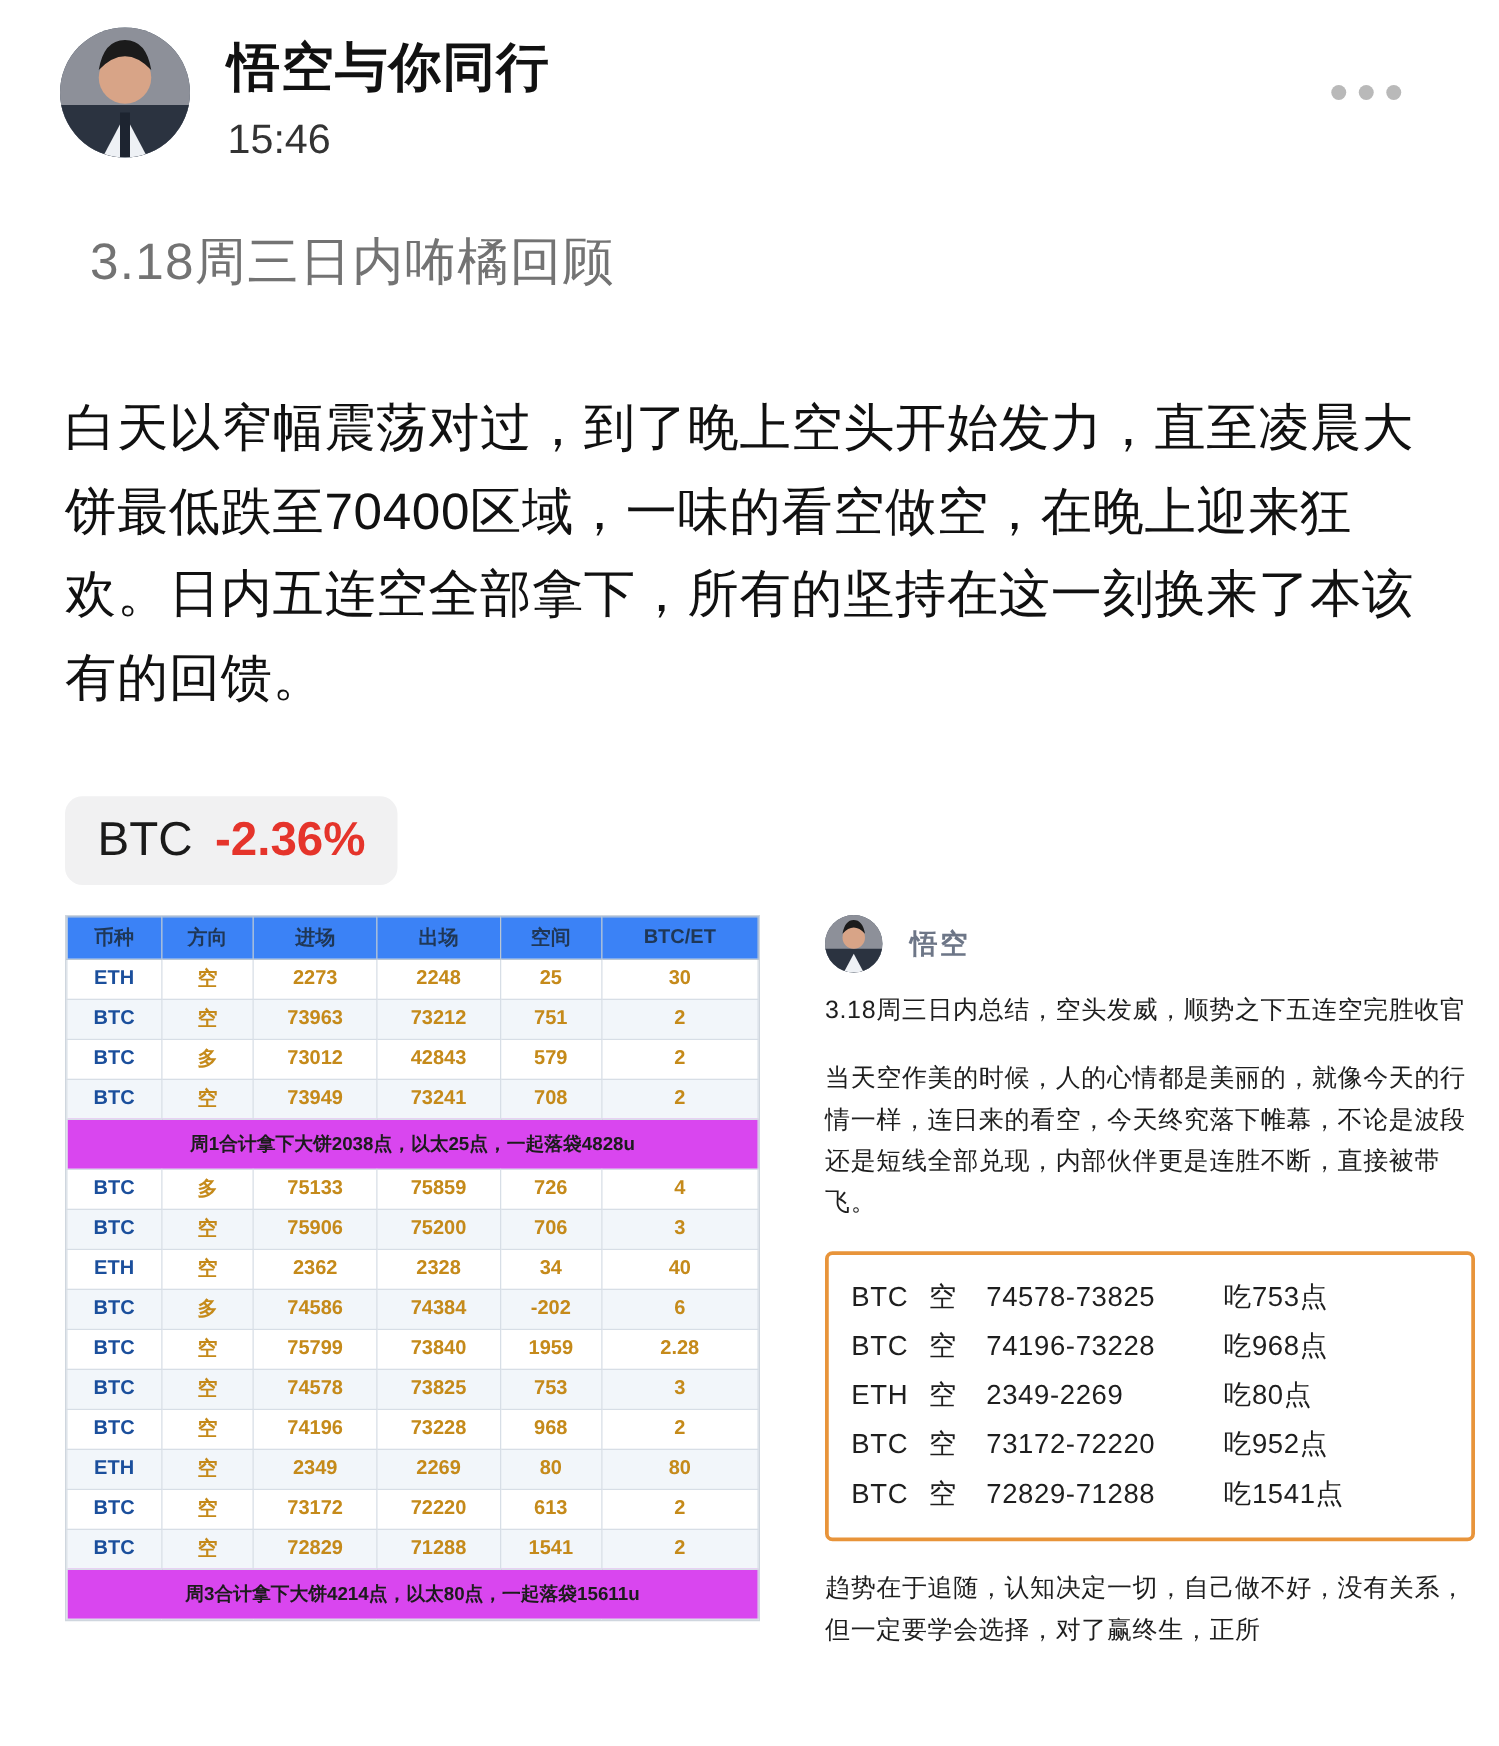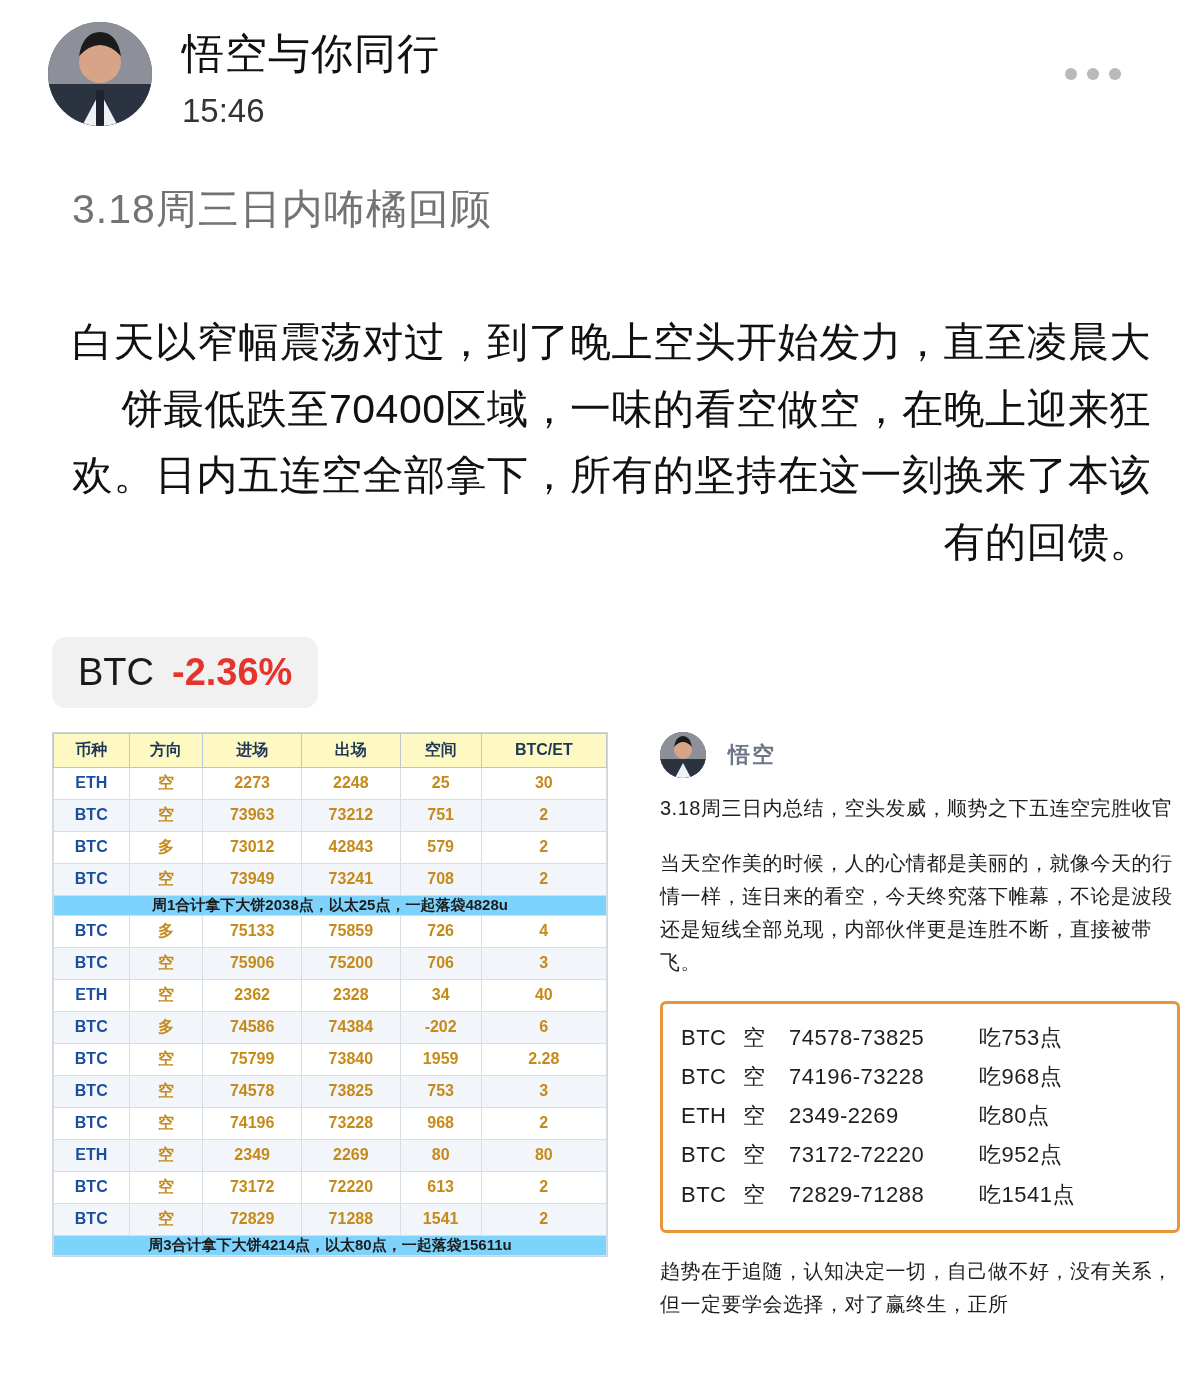--- a/index.html
+++ b/index.html
@@ -32,21 +32,21 @@
     background: #3d4a5c;
     position: relative;
   }
   .avatar svg { display: block; }
   .header-text {
     margin-left: 30px;
     padding-top: 8px;
   }
   .author-name {
     font-size: 42px;
-    font-weight: normal;
+    font-weight: bold;
     color: #111;
     letter-spacing: 1px;
     line-height: 1.15;
   }
   .post-time {
     font-size: 33px;
     color: #333;
     margin-top: 14px;
   }
   .more-dots {
@@ -71,21 +71,20 @@
     padding: 52px 48px 0 48px;
     letter-spacing: 1px;
     margin-left: 24px;
   }
   .post-body {
     font-size: 41px;
     line-height: 1.62;
     color: #111;
     padding: 72px 48px 0 52px;
     letter-spacing: 0.5px;
-    text-align: right;
   }
 
   
   .ticker-chip {
     margin: 62px 0 0 52px;
     display: inline-flex;
     align-items: center;
     background: #f1f1f2;
     border-radius: 14px;
     padding: 14px 26px;
@@ -116,45 +115,45 @@
     border: 1px solid #cfd6de;
     box-sizing: border-box;
   }
   table.trades {
     width: 100%;
     border-collapse: collapse;
     font-family: "Liberation Sans", "DejaVu Sans", sans-serif;
     font-size: 15px;
   }
   table.trades th {
-    background: #fef9c3;
+    background: #3b82f6;
     color: #1f3757;
     font-weight: bold;
     font-size: 16px;
     padding: 6px 2px;
     border: 1px solid #b9c6d4;
     text-align: center;
     white-space: nowrap;
   }
   table.trades td {
     border: 1px solid #d7dee6;
     padding: 5px 2px;
     text-align: center;
     font-weight: bold;
     white-space: nowrap;
   }
   td.c-sym { color: #1b4f9c; font-size: 16px; }
   td.c-dir { color: #c58a1a; font-size: 16px; }
   td.c-num { color: #c58a1a; font-size: 16px; }
   tr.alt td { background: #f2f6fa; }
   tr.summary td {
-    background: #7dd3fc;
+    background: #d946ef;
     color: #1c1c1c;
     font-size: 15px;
-    padding: 0 4px;
+    padding: 10px 4px;
     text-align: center;
     font-weight: bold;
   }
 
   
   .note-shot {
     width: 520px;
     margin-left: 52px;
     font-size: 20px;
     color: #1e1e1e;

